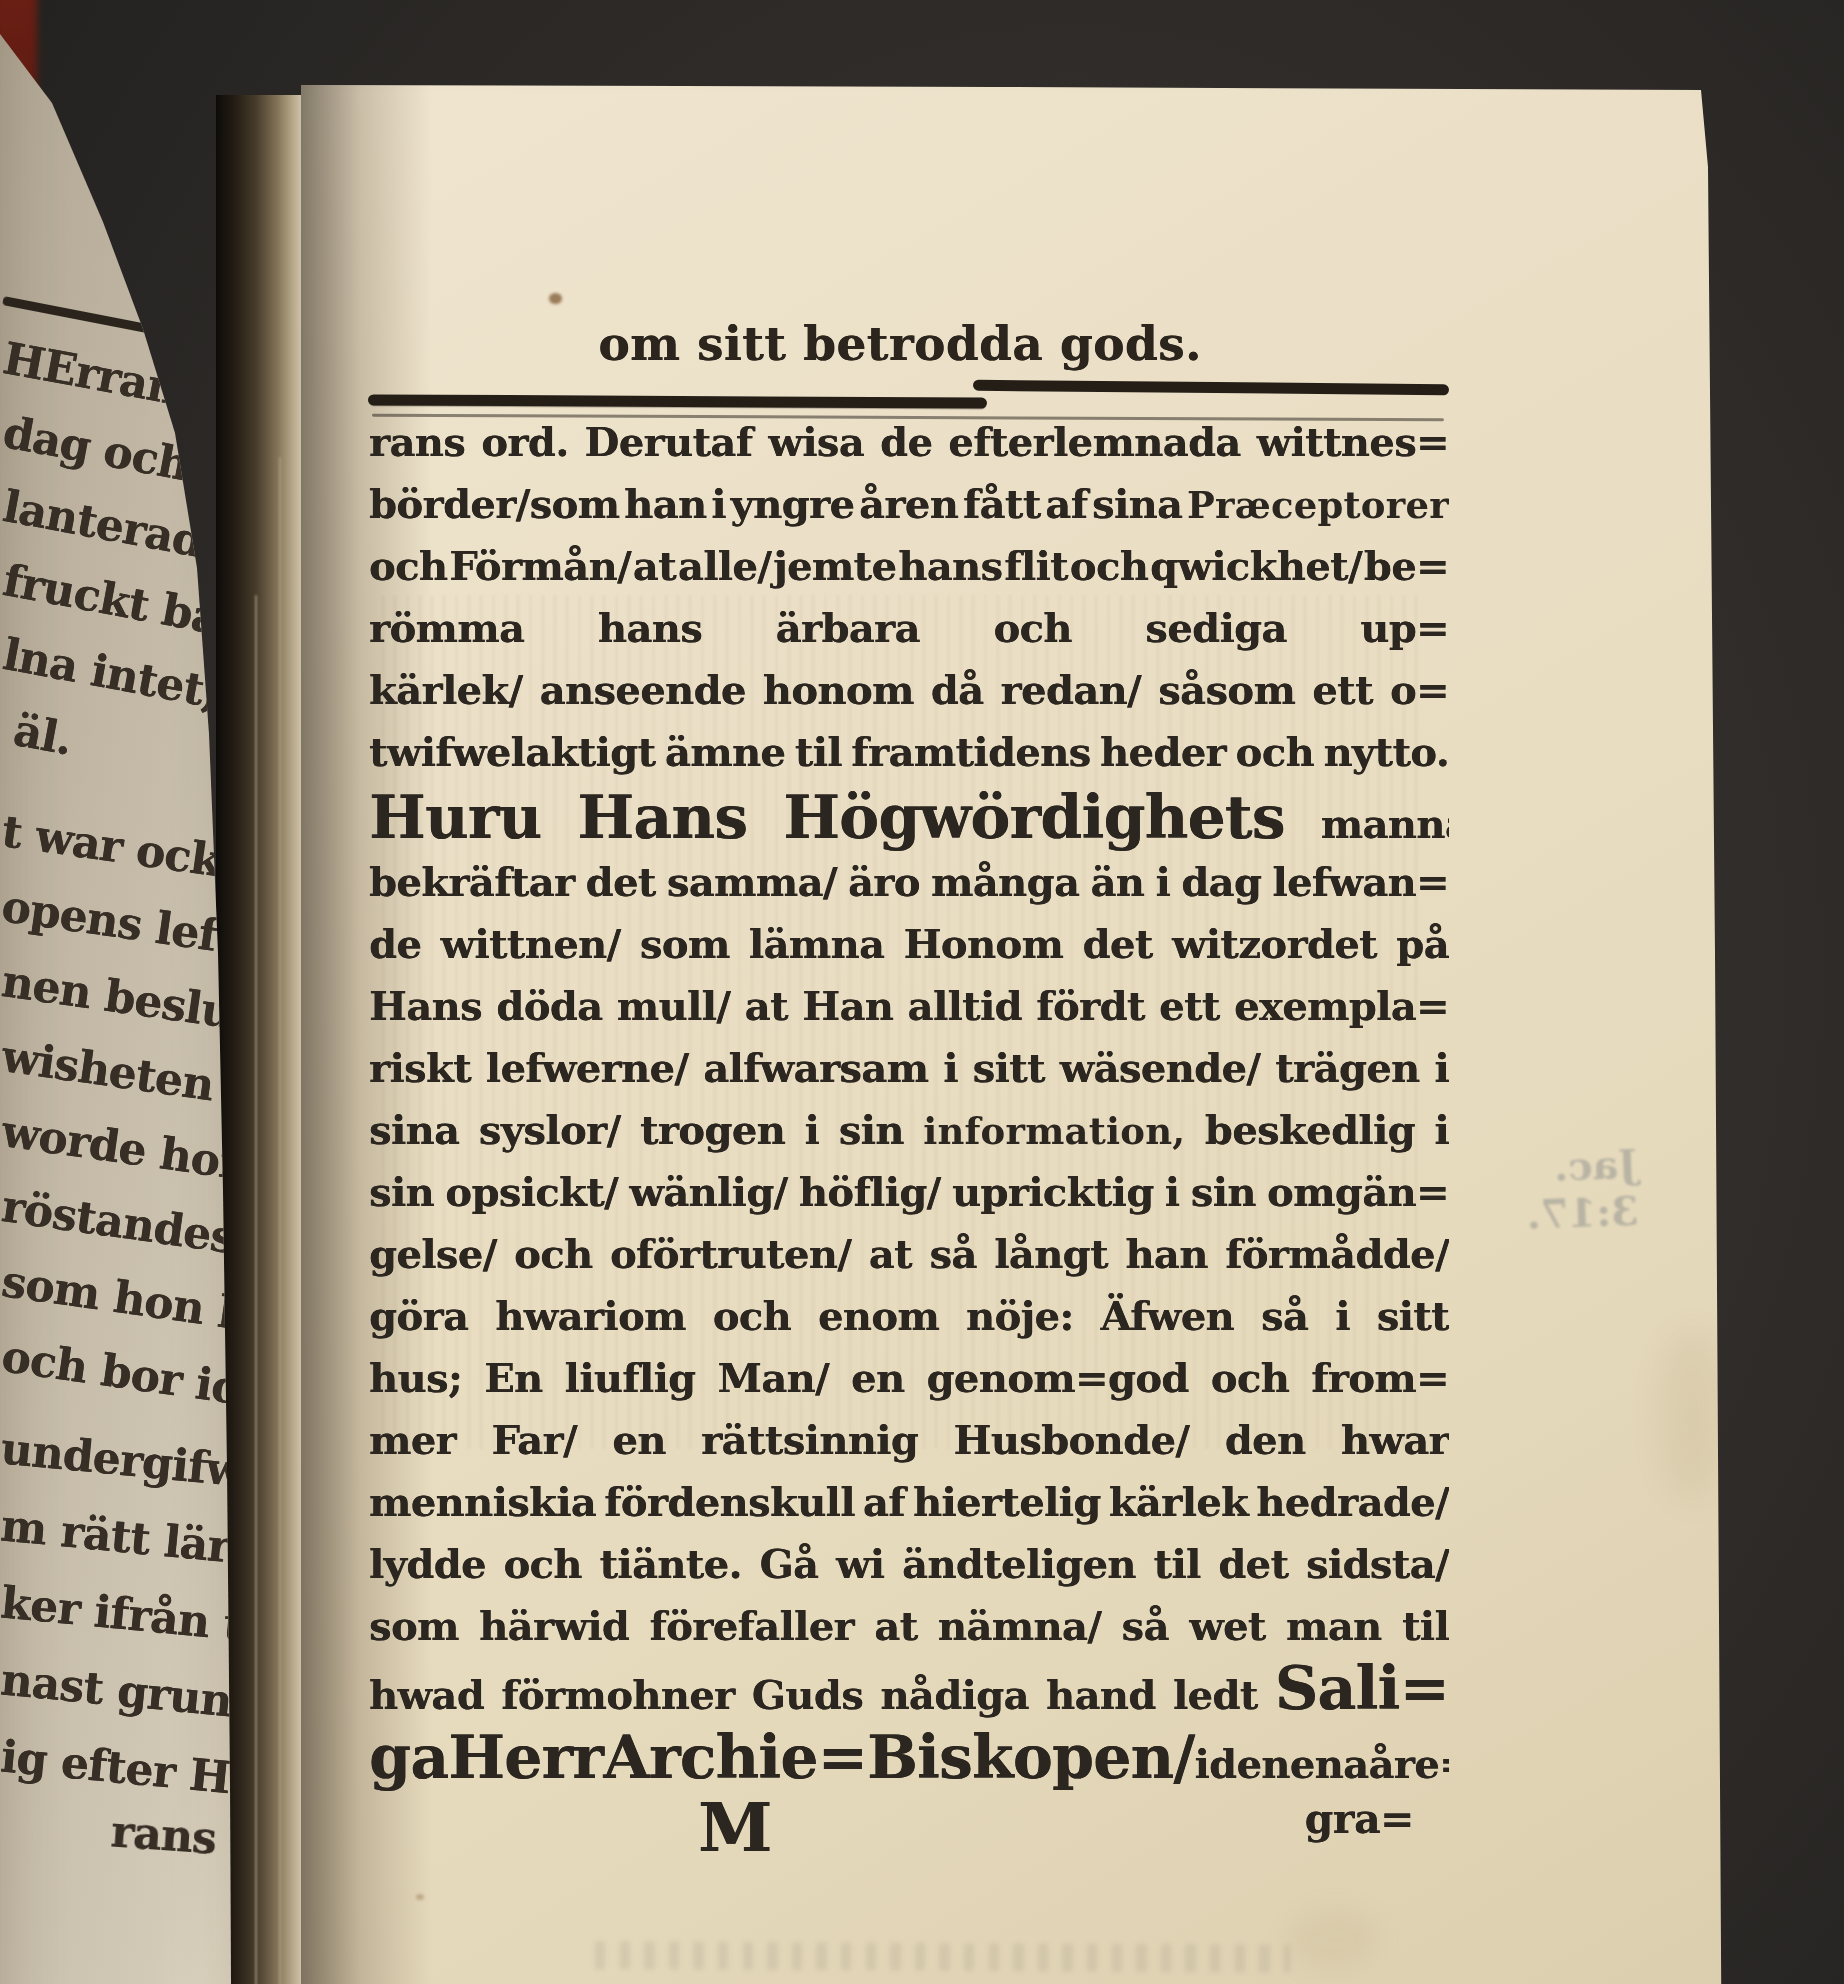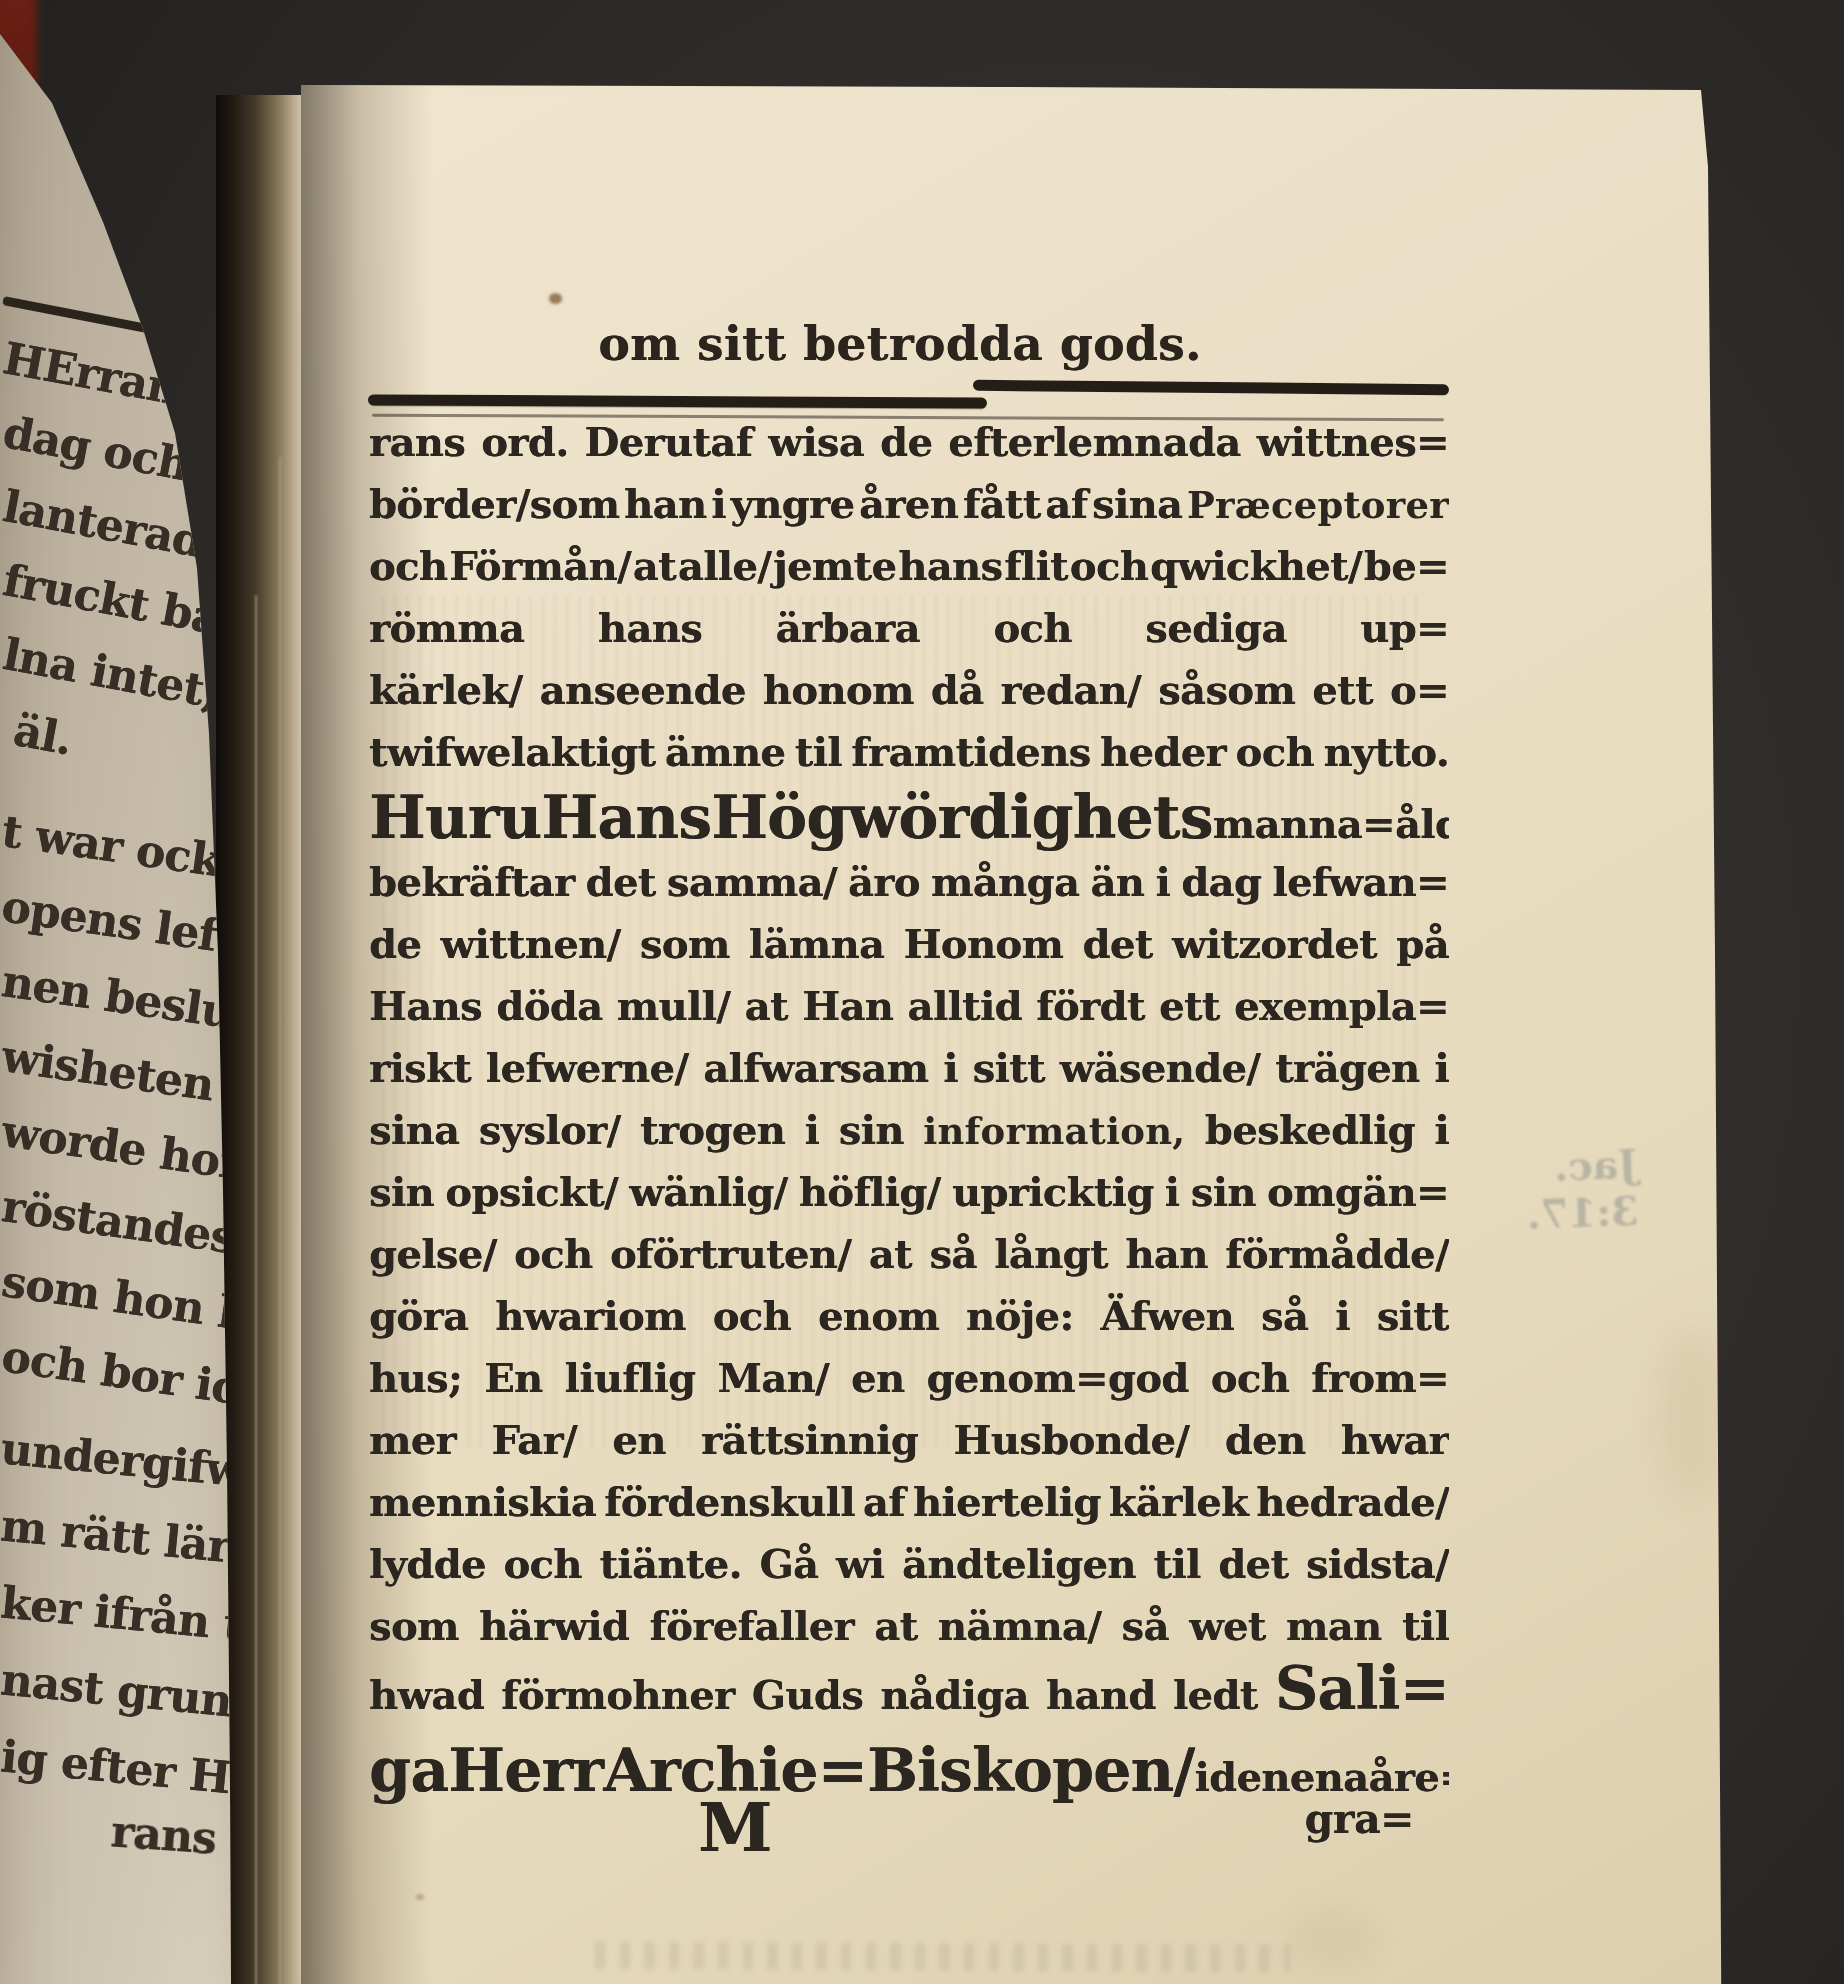--- a/index.html
+++ b/index.html
@@ -37,22 +37,22 @@
   .rule-thick-l{left:368px;top:396px;width:619px;height:10.7px;transform:rotate(.3deg);box-shadow:0 1.6px 0.8px -0.8px rgba(36,30,23,.35);}
   .rule-thick-r{left:973px;top:382px;width:476px;height:10.7px;transform:rotate(.55deg);}
   .rule-thin{left:372px;top:416px;width:1072px;height:2.8px;opacity:.5;transform:rotate(.25deg);}
   
   .bodytext{position:absolute;left:369px;top:411px;width:1080px;color:#2c2620;}
   .bline{display:flex;justify-content:space-between;align-items:baseline;height:62px;line-height:62px;
     overflow:hidden;white-space:nowrap;}
   .bline span{font-size:40px;font-weight:700;letter-spacing:-0.6px;text-shadow:0.3px 0 0 currentColor;}
   .bline span.seg-big{font-size:60px;letter-spacing:-0.8px;}
   .bline span.seg-roman{font-weight:700;letter-spacing:0.2px;text-shadow:none;font-size:37px;}
-  .bline.tall{height:68px;line-height:68px;}
-  .bline.tall2{height:76px;line-height:76px;margin-top:13px;}
+  .bline.tall{height:68px;line-height:68px;gap:36px;}
+  .bline.tall2{height:76px;line-height:76px;}
   .sigrow{position:absolute;left:369px;top:1788px;width:1080px;height:87px;color:#2c2620;}
   .sig-m{position:absolute;left:329px;top:0;font-size:67px;font-weight:700;text-shadow:0.4px 0 0 currentColor;}
   .sig-catch{position:absolute;right:35px;top:7.1px;font-size:41px;font-weight:700;letter-spacing:-0.4px;text-shadow:0.3px 0 0 currentColor;}
   
   .bleed-note{position:absolute;left:1451px;top:1143px;width:187px;font-size:40px;font-weight:700;
     color:#5a6570;opacity:.32;transform:scaleX(-1) rotate(2deg);filter:blur(1px);}
   .bleed-row{position:absolute;filter:blur(2.4px);transform:rotate(.3deg);
     background:repeating-linear-gradient(90deg,rgba(92,86,76,.20) 0 10.3px,rgba(0,0,0,0) 10.3px 24.6px);}
   .bleed-row.r1{left:595px;top:1943px;width:695px;height:28px;opacity:.55;}
   

